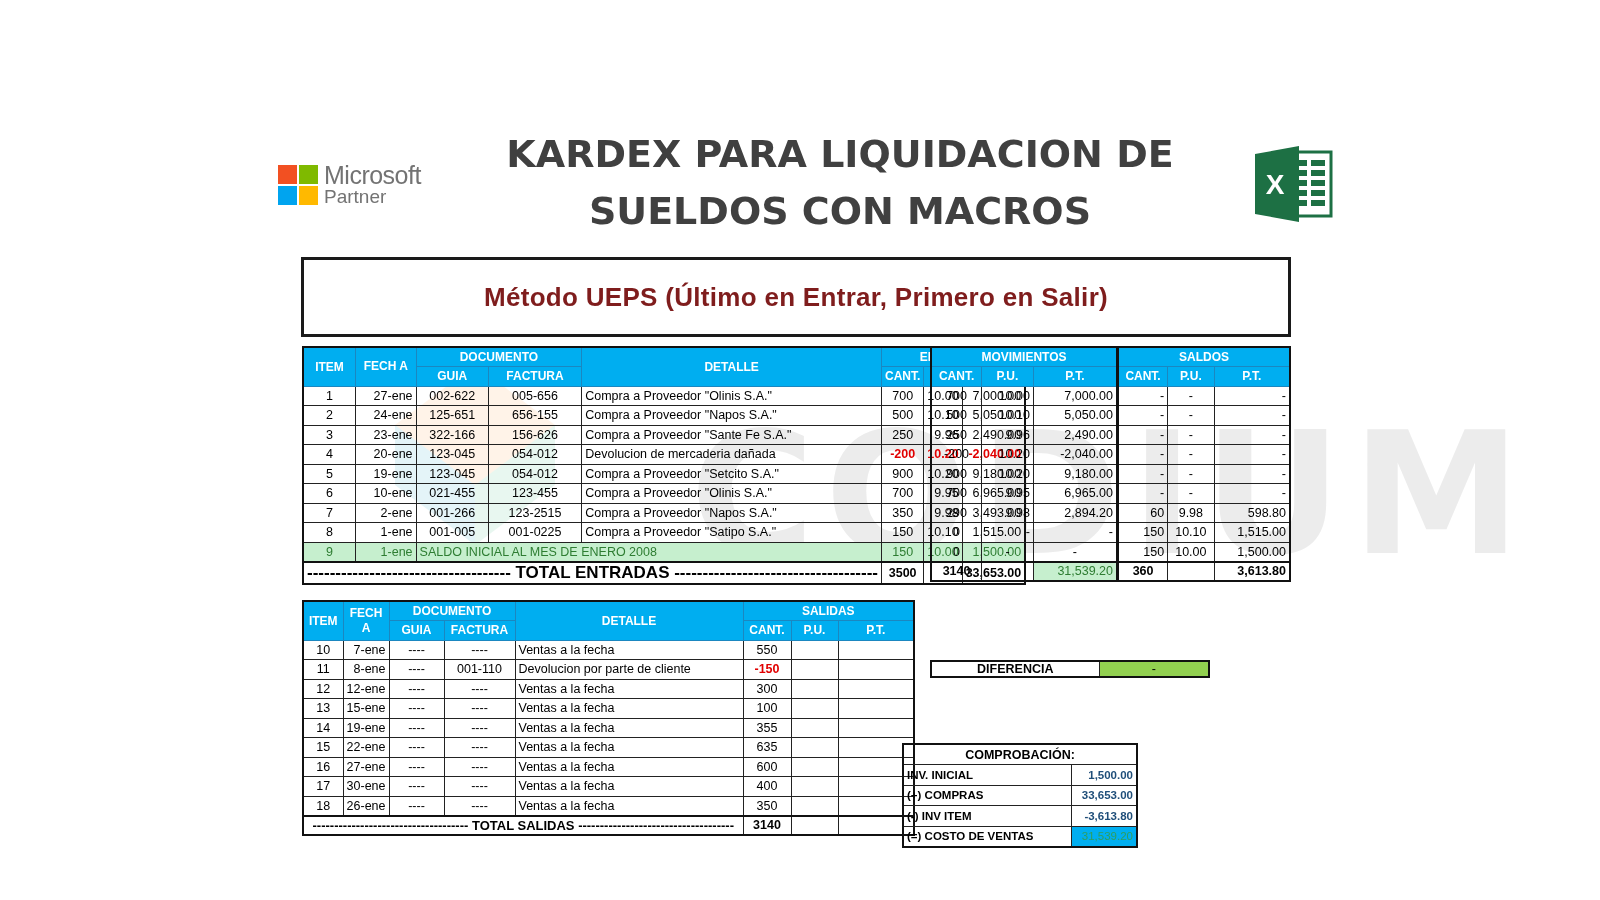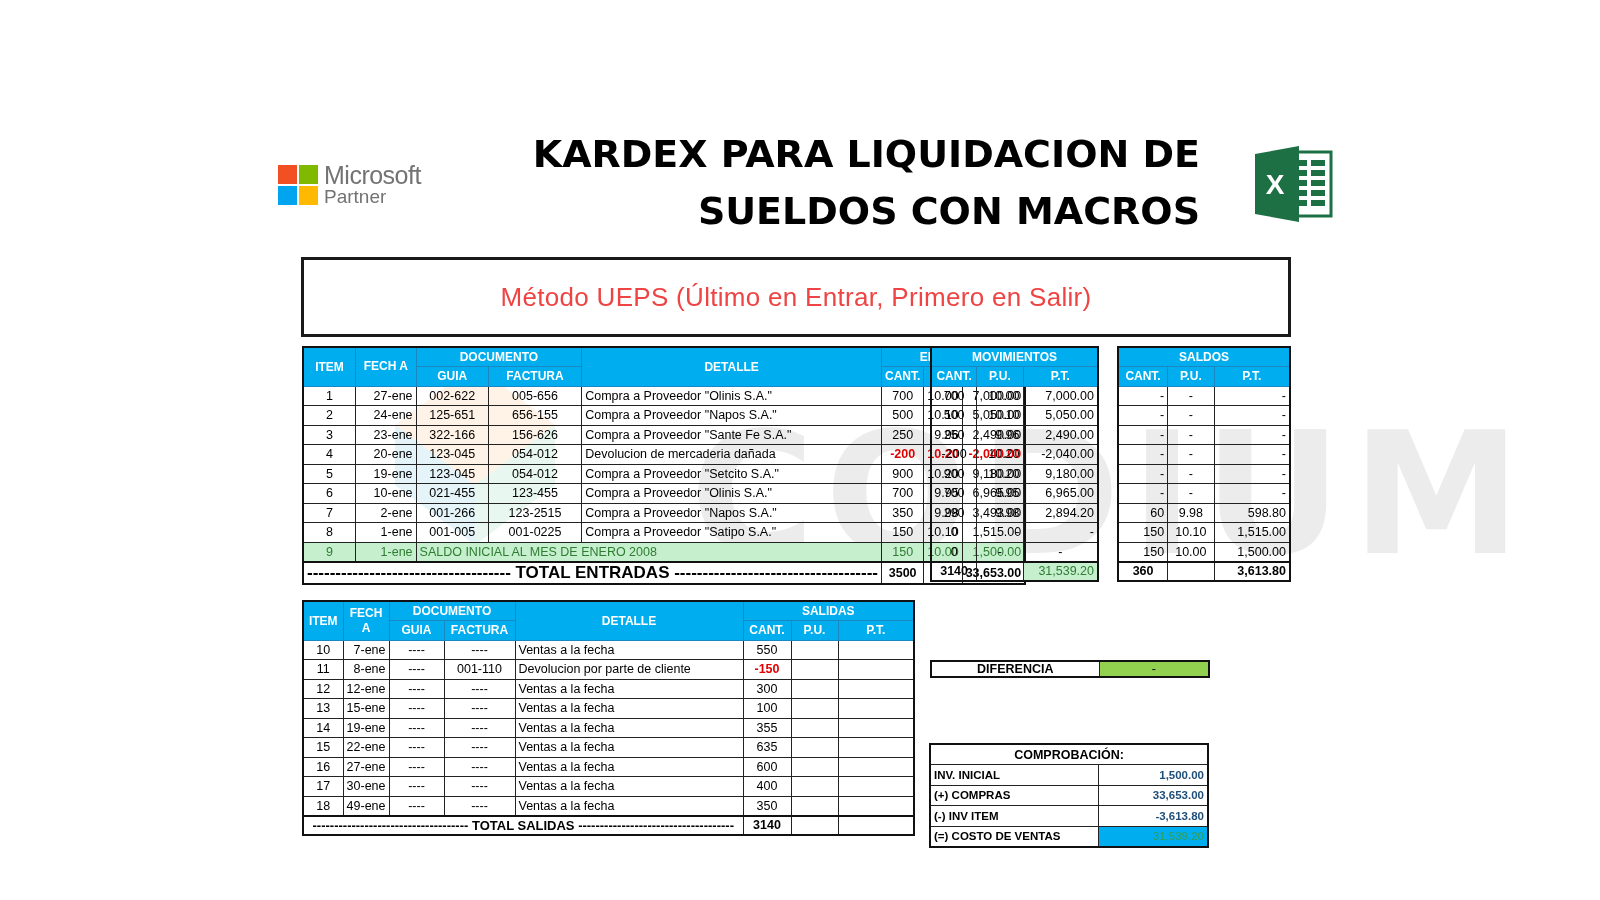--- a/index.html
+++ b/index.html
@@ -8,30 +8,30 @@
     font-family: "Liberation Sans", sans-serif; overflow: hidden;
   }
   .ms-logo { position: absolute; left: 278px; top: 163px; display: flex; align-items: center; }
   .ms-grid { display: grid; grid-template-columns: 19px 19px; grid-template-rows: 19px 19px; gap: 2px; }
   .ms-grid span { display: block; }
   .ms-text { margin-left: 6px; color: #737373; line-height: 1; }
   .ms-text .t1 { font-size: 25px; letter-spacing: -0.5px; display: block; }
   .ms-text .t2 { font-size: 19px; display: block; margin-top: -1px; }
 
   .main-title {
-    position: absolute; left: 480px; width: 720px; top: 126px; text-align: right;
-    font-family: "DejaVu Sans", sans-serif; font-weight: bold; font-size: 38px; line-height: 57px; color: #000000;
+    position: absolute; left: 480px; width: 720px; top: 126px; text-align: center;
+    font-family: "DejaVu Sans", sans-serif; font-weight: bold; font-size: 38px; line-height: 57px; color: #404040;
   }
   .excel-icon { position: absolute; left: 1255px; top: 146px; width: 80px; height: 76px; }
 
   .method-box {
     position: absolute; left: 301px; top: 257px; width: 990px; height: 80px;
     border: 3px solid #1a1a1a; display: flex; align-items: center; justify-content: center;
   }
-  .method-box span { color: #ef4444; font-weight: normal; font-size: 26px; font-family: "Liberation Sans", sans-serif; letter-spacing: 0.3px; }
+  .method-box span { color: #7f1d1d; font-weight: bold; font-size: 26px; font-family: "Liberation Sans", sans-serif; letter-spacing: 0.3px; }
 
   table { border-collapse: collapse; position: absolute; font-family: "Liberation Sans", sans-serif; }
   td, th { border: 1px solid #222; font-size: 12.5px; height: 19.5px; padding: 0 3px; white-space: nowrap; }
   th { background: #00aef0; color: #fff; font-weight: bold; font-size: 12px; border: 1px solid #1b87c0; }
   .outer { border: 2px solid #111; }
   .c { text-align: center; }
   .r { text-align: right; }
   .l { text-align: left; }
   .red { color: #e10000; font-weight: bold; }
   .green-row td { background: #c6efce; color: #2e7d32; }
@@ -217,21 +217,21 @@
       </tr>
       <tr class="total-row">
         <td colspan="5" class="c" style="font-size:17px;">------------------------------------ TOTAL ENTRADAS ------------------------------------</td>
         <td class="c">3500</td>
         <td></td>
         <td class="r">33,653.00</td>
       </tr>
     </tbody>
 </table>
 
-<table class="outer" style="left:930px; top:346px; width:169px;">
+<table class="outer" style="left:930px; top:346px; width:188px;">
   <colgroup>
       <col style="width:46px">
       <col style="width:47px">
       <col style="width:76px">
     </colgroup>
   <tbody>
       <tr>
         <th colspan="3">MOVIMIENTOS</th>
       </tr>
   <tr>
@@ -467,21 +467,21 @@
         <td class="r">30-ene</td>
         <td class="c">----</td>
         <td class="c">----</td>
         <td class="l">Ventas a la fecha</td>
         <td class="c">400</td>
         <td></td>
         <td></td>
       </tr>
       <tr>
         <td class="c">18</td>
-        <td class="r">49-ene</td>
+        <td class="r">26-ene</td>
         <td class="c">----</td>
         <td class="c">----</td>
         <td class="l">Ventas a la fecha</td>
         <td class="c">350</td>
         <td></td>
         <td></td>
       </tr>
       <tr class="total-row">
         <td colspan="5" class="c" style="font-size:13px;">------------------------------------ TOTAL SALIDAS ------------------------------------</td>
         <td class="c">3140</td>
@@ -493,21 +493,21 @@
 
 <table class="outer diff-table" style="left:930px; top:660px; width:280px;">
   <tbody>
       <tr>
     <td class="c bold" style="width:168px;">DIFERENCIA</td>
     <td class="c" style="background:#92d050;">-</td>
   </tr>
 </tbody>
   </table>
 
-<table class="outer comp-table" style="left:929px; top:743px; width:280px;padding-left:8px;">
+<table class="outer comp-table" style="left:902px; top:743px; width:236px;padding-left:8px;">
   <tbody>
       <tr>
         <td colspan="2" class="c bold" style="font-size:12.5px;">COMPROBACIÓN:</td>
       </tr>
   </tbody>
     <tbody id="comp-body">
       <tr>
         <td class="l bold" style="width:168px;">INV. INICIAL</td>
         <td class="r comp-val" style="">1,500.00</td>
       </tr>

